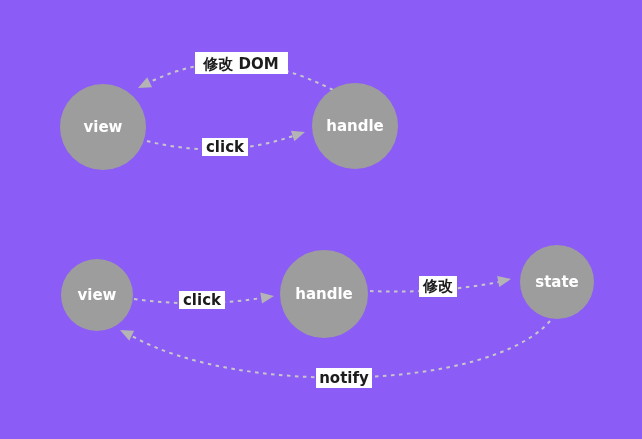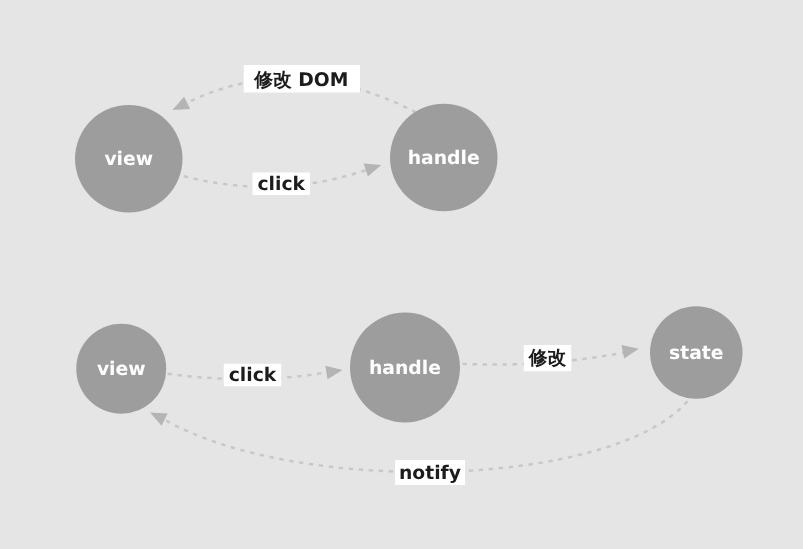--- a/index.html
+++ b/index.html
@@ -4,21 +4,21 @@
 <style>
   html, body {
     margin: 0;
     padding: 0;
     background: #ffffff;
   }
   .canvas {
     position: relative;
     width: 642px;
     height: 439px;
-    background: #e5e5e5;
+    background: #8b5cf6;
     overflow: hidden;
   }
   svg { display: block; }
   .edge {
     fill: none;
     stroke: #c8c8c8;
     stroke-width: 2;
     stroke-dasharray: 3.5 4.5;
     stroke-linecap: butt;
   }

